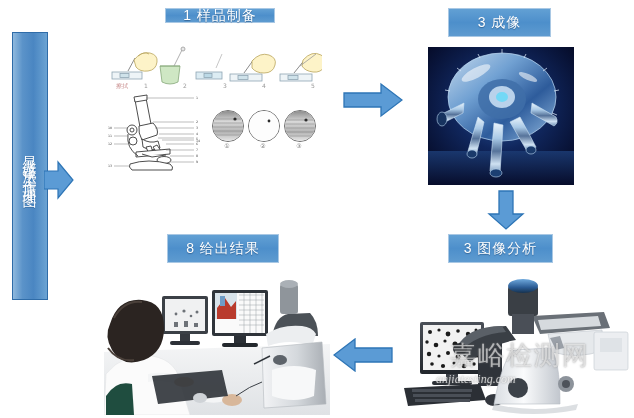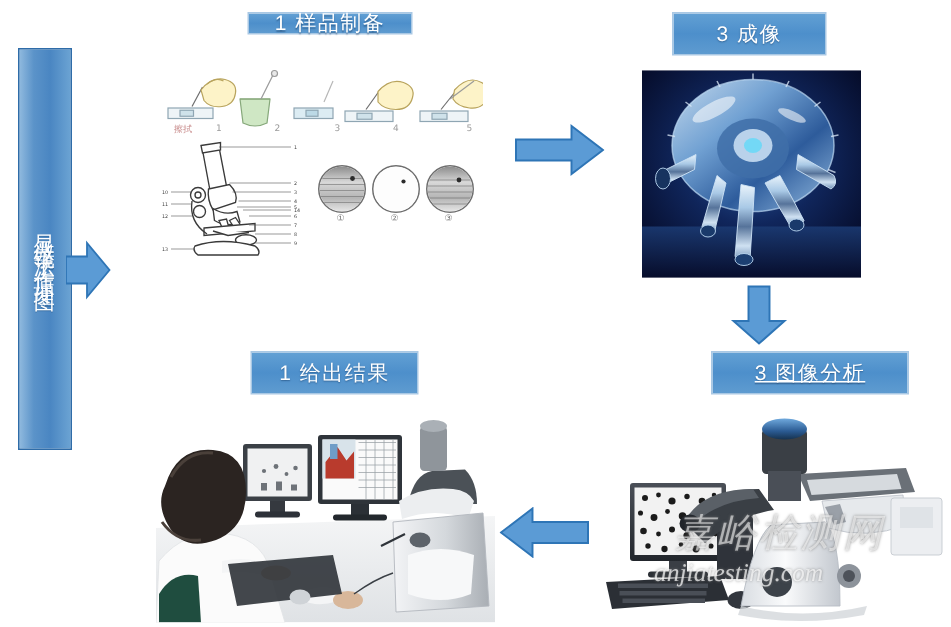--- a/index.html
+++ b/index.html
@@ -62,21 +62,21 @@
     color: #ffffff;
     font-size: 14px;
     letter-spacing: 1px;
     display: flex;
     align-items: center;
     justify-content: center;
     text-shadow: 0 1px 1px rgba(10,45,85,.45);
   }
   #label-1 { left: 165px; top: 8px;   width: 110px; height: 15px; }
   #label-2 { left: 448px; top: 8px;   width: 103px; height: 29px; }
-  #label-3 { left: 474px; top: 234px; width: 132px; height: 29px; text-decoration: underline; }
+  #label-3 { left: 448px; top: 234px; width: 105px; height: 29px; }
   #label-4 { left: 167px; top: 234px; width: 112px; height: 29px; }
 
   
   .flow-arrow { position: absolute; }
   #arrow-right-top { left: 343px; top: 82px; width: 60px; height: 36px; }
   #arrow-down-right { left: 486px; top: 190px; width: 40px; height: 40px; }
   #arrow-left-bottom { left: 333px; top: 338px; width: 60px; height: 34px; }
 
   
   .panel { position: absolute; overflow: hidden; }
@@ -127,29 +127,28 @@
 
   .watermark {
     position: absolute;
     pointer-events: none;
     color: rgba(255,255,255,.55);
     font-size: 26px;
     letter-spacing: 2px;
     text-shadow: 0 0 2px rgba(120,120,120,.8);
     left: 52px; top: 62px;
     white-space: nowrap;
-    font-style: italic;
   }
   .watermark-sub {
     position: absolute;
     pointer-events: none;
     color: rgba(255,255,255,.7);
     font-family: "Liberation Serif", serif;
     font-style: italic;
-    font-size: 17px;
+    font-size: 12px;
     left: 38px; top: 96px;
     text-shadow: 0 0 2px rgba(120,120,120,.8);
     white-space: nowrap;
   }
   svg { display: block; }
 </style>
 </head>
 <body>
 
 <div id="canvas">
@@ -159,21 +158,21 @@
   </div>
   <div class="side-arrow">
     <svg viewBox="0 0 30 40" width="30" height="40" aria-hidden="true">
       <polygon points="0,11 14,11 14,2 29,20 14,38 14,29 0,29" fill="#5b9bd5" stroke="#2e75b6" stroke-width="1.2"></polygon>
     </svg>
   </div>
 
   <div class="step-label" id="label-1">1 样品制备</div>
   <div class="step-label" id="label-2">3 成像</div>
   <div class="step-label" id="label-3">3 图像分析</div>
-  <div class="step-label" id="label-4">1 给出结果</div>
+  <div class="step-label" id="label-4">8 给出结果</div>
 
   <div class="flow-arrow" id="arrow-right-top">
     <svg viewBox="0 0 60 36" width="60" height="36" aria-hidden="true">
       <polygon points="1,11 38,11 38,2 59,18 38,34 38,25 1,25" fill="#5b9bd5" stroke="#2e75b6" stroke-width="1.3"></polygon>
     </svg>
   </div>
 
   <div class="flow-arrow" id="arrow-down-right">
     <svg viewBox="0 0 40 40" width="40" height="40" aria-hidden="true">
       <polygon points="13,1 27,1 27,24 37,24 20,39 3,24 13,24" fill="#5b9bd5" stroke="#2e75b6" stroke-width="1.3"></polygon>

